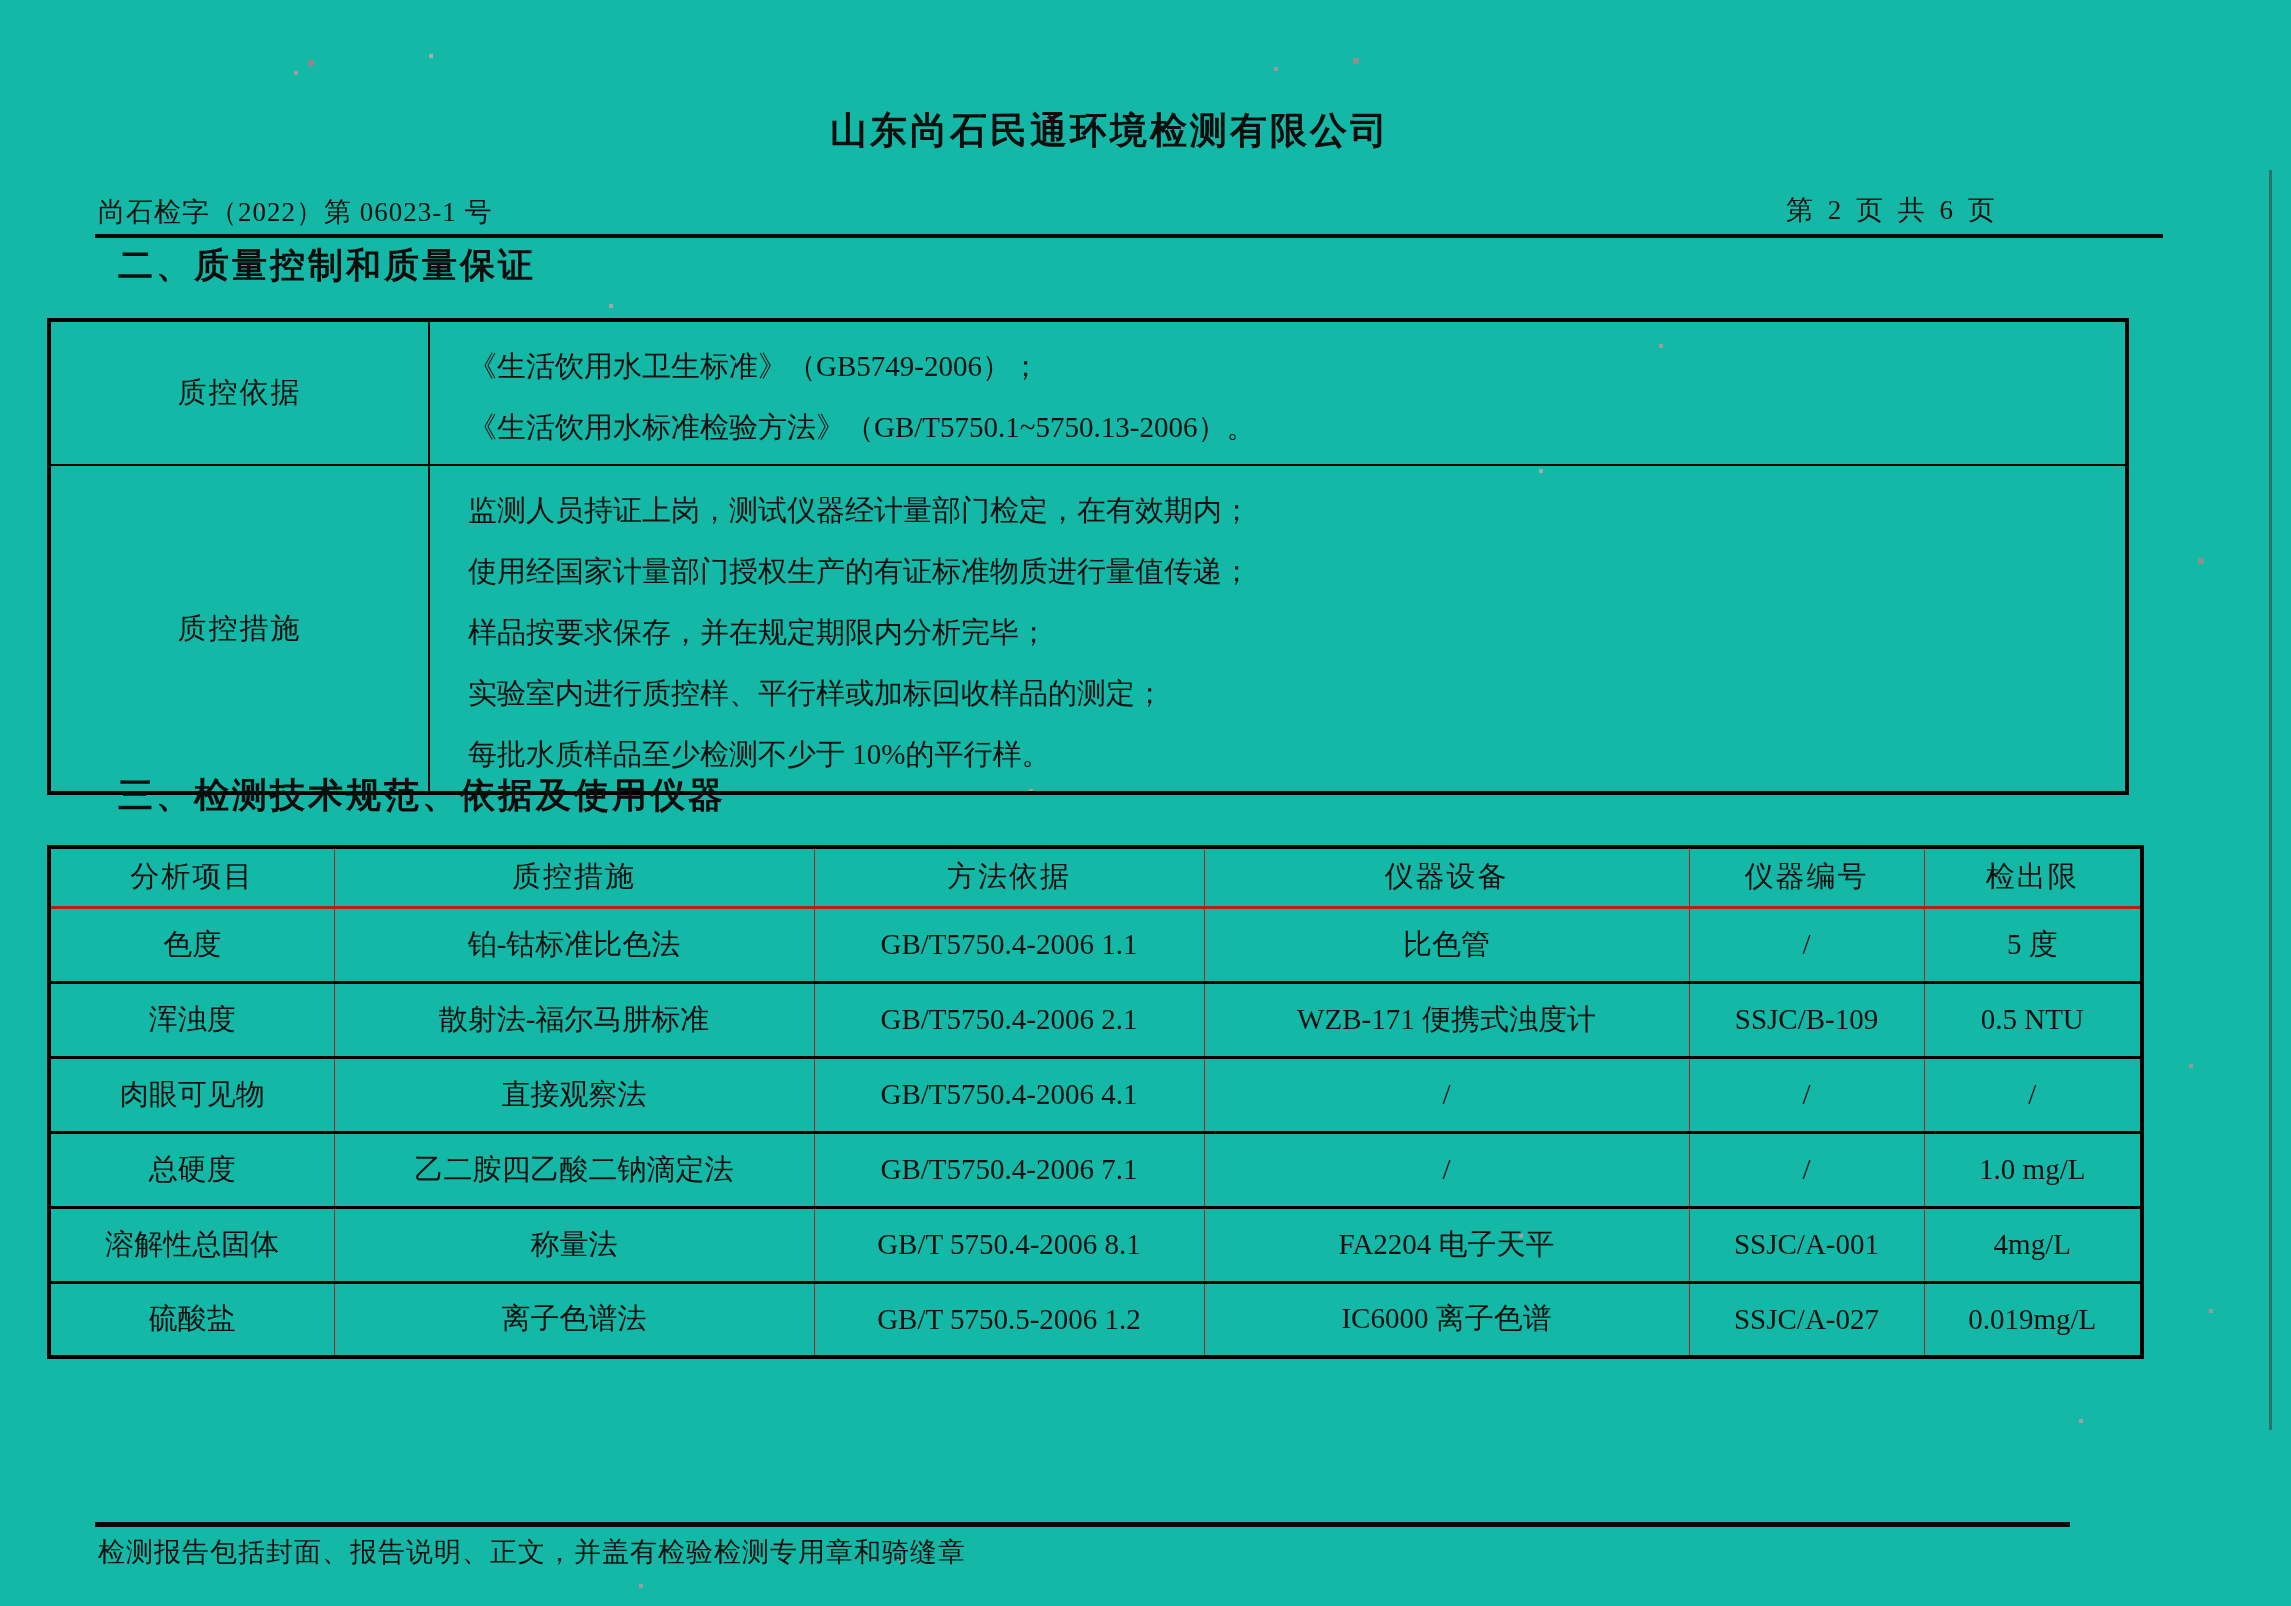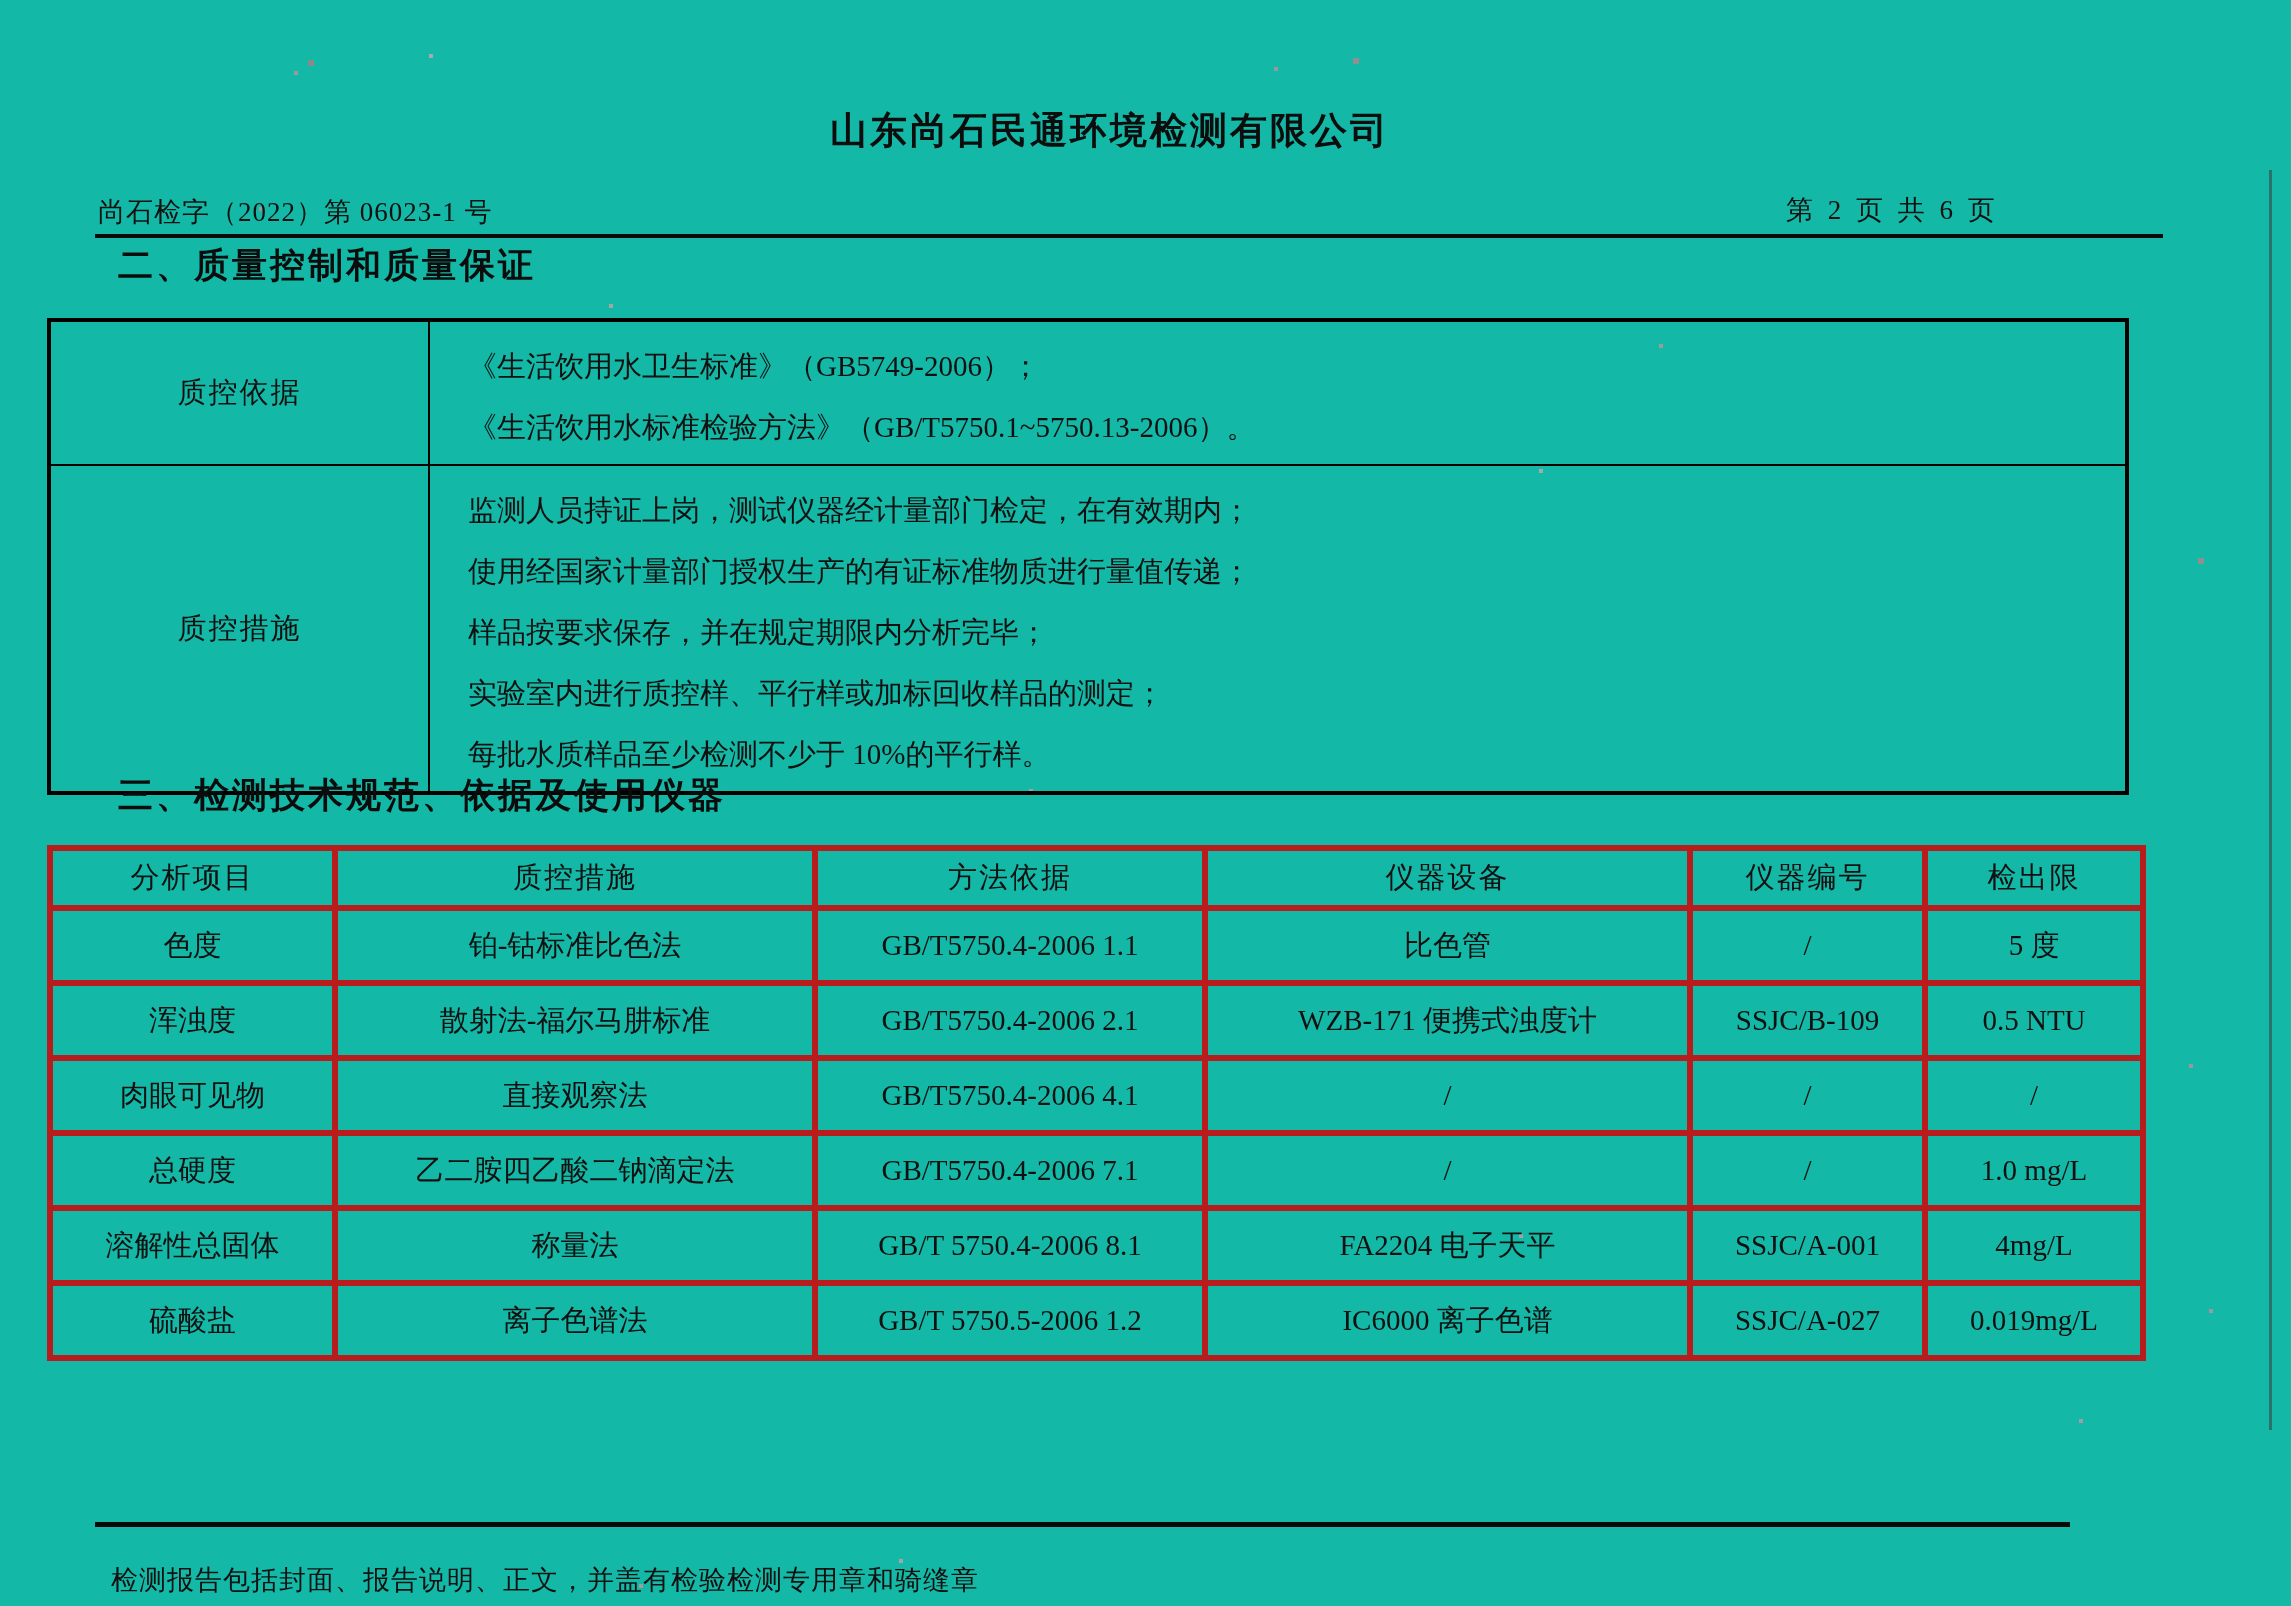--- a/index.html
+++ b/index.html
@@ -91,21 +91,21 @@
 
   
   .method-table {
     position: absolute;
     top: 845px;
     left: 47px;
     width: 2093px;
     border: 4px solid #000;
   }
   .method-table th, .method-table td {
-    border: 6px solid #b91c1c;
+    border: 1px solid #b91c1c;
     text-align: center;
     vertical-align: middle;
     font-size: 29px;
     overflow: hidden;
     white-space: nowrap;
     padding: 0 4px;
   }
   .method-table th {
     height: 60px;
     font-weight: 500;
@@ -119,24 +119,23 @@
     position: absolute;
     top: 1522px;
     left: 95px;
     width: 1975px;
     height: 5px;
     background: #0a0a0a;
   }
   .footer-note {
     position: absolute;
     top: 1534px;
-    left: 111px;
+    left: 98px;
     font-size: 27px;
     letter-spacing: 1px;
-    margin-top: 28px;
   }
 
   
   .scan-edge-line {
     position: absolute;
     top: 170px;
     left: 2269px;
     width: 3px;
     height: 1260px;
     background: #3a3a3a;

